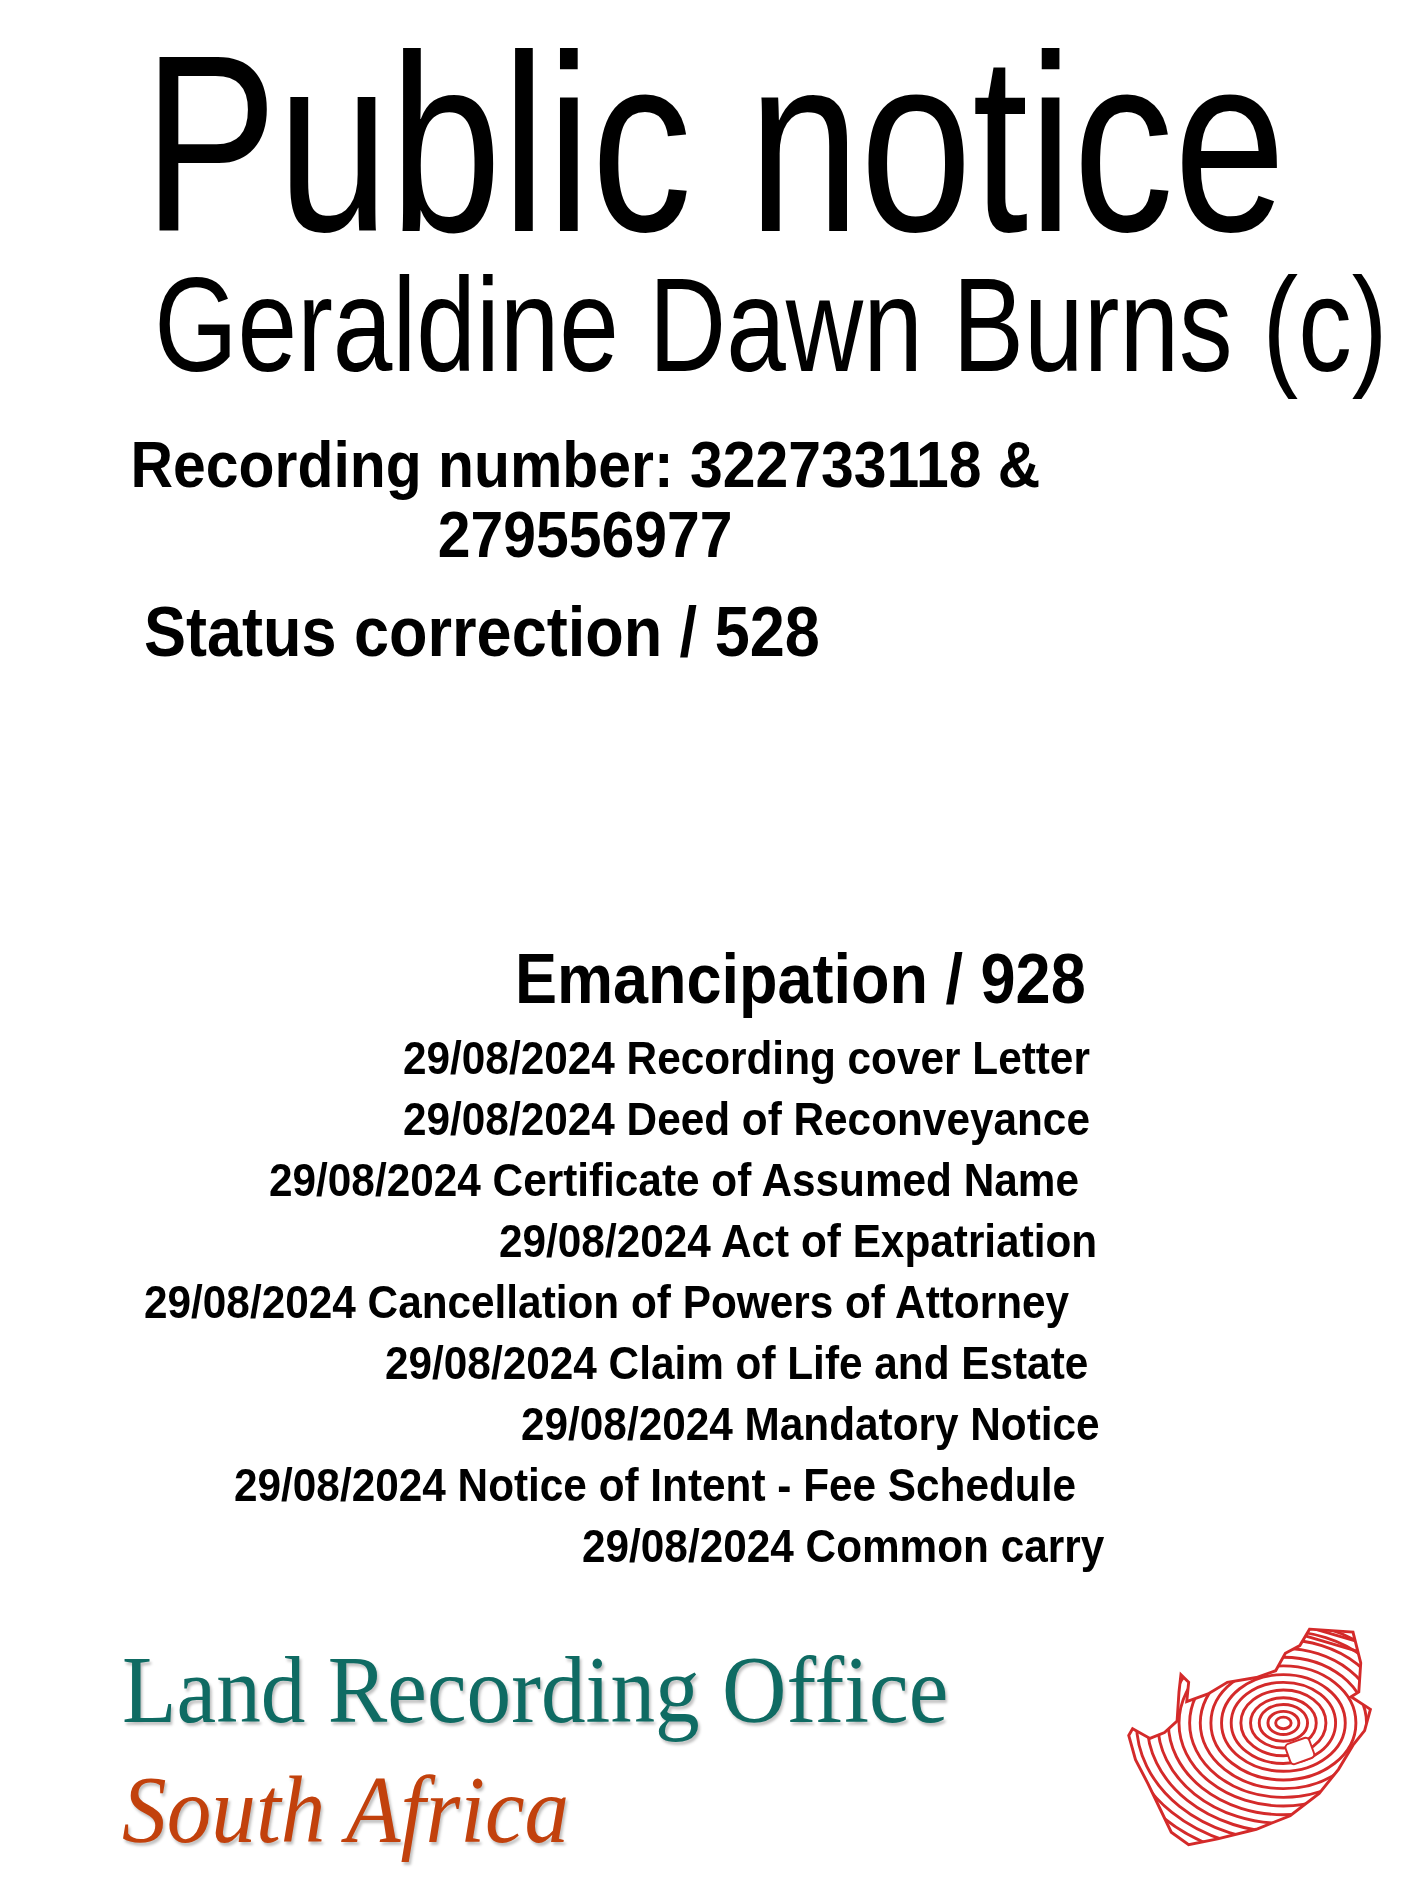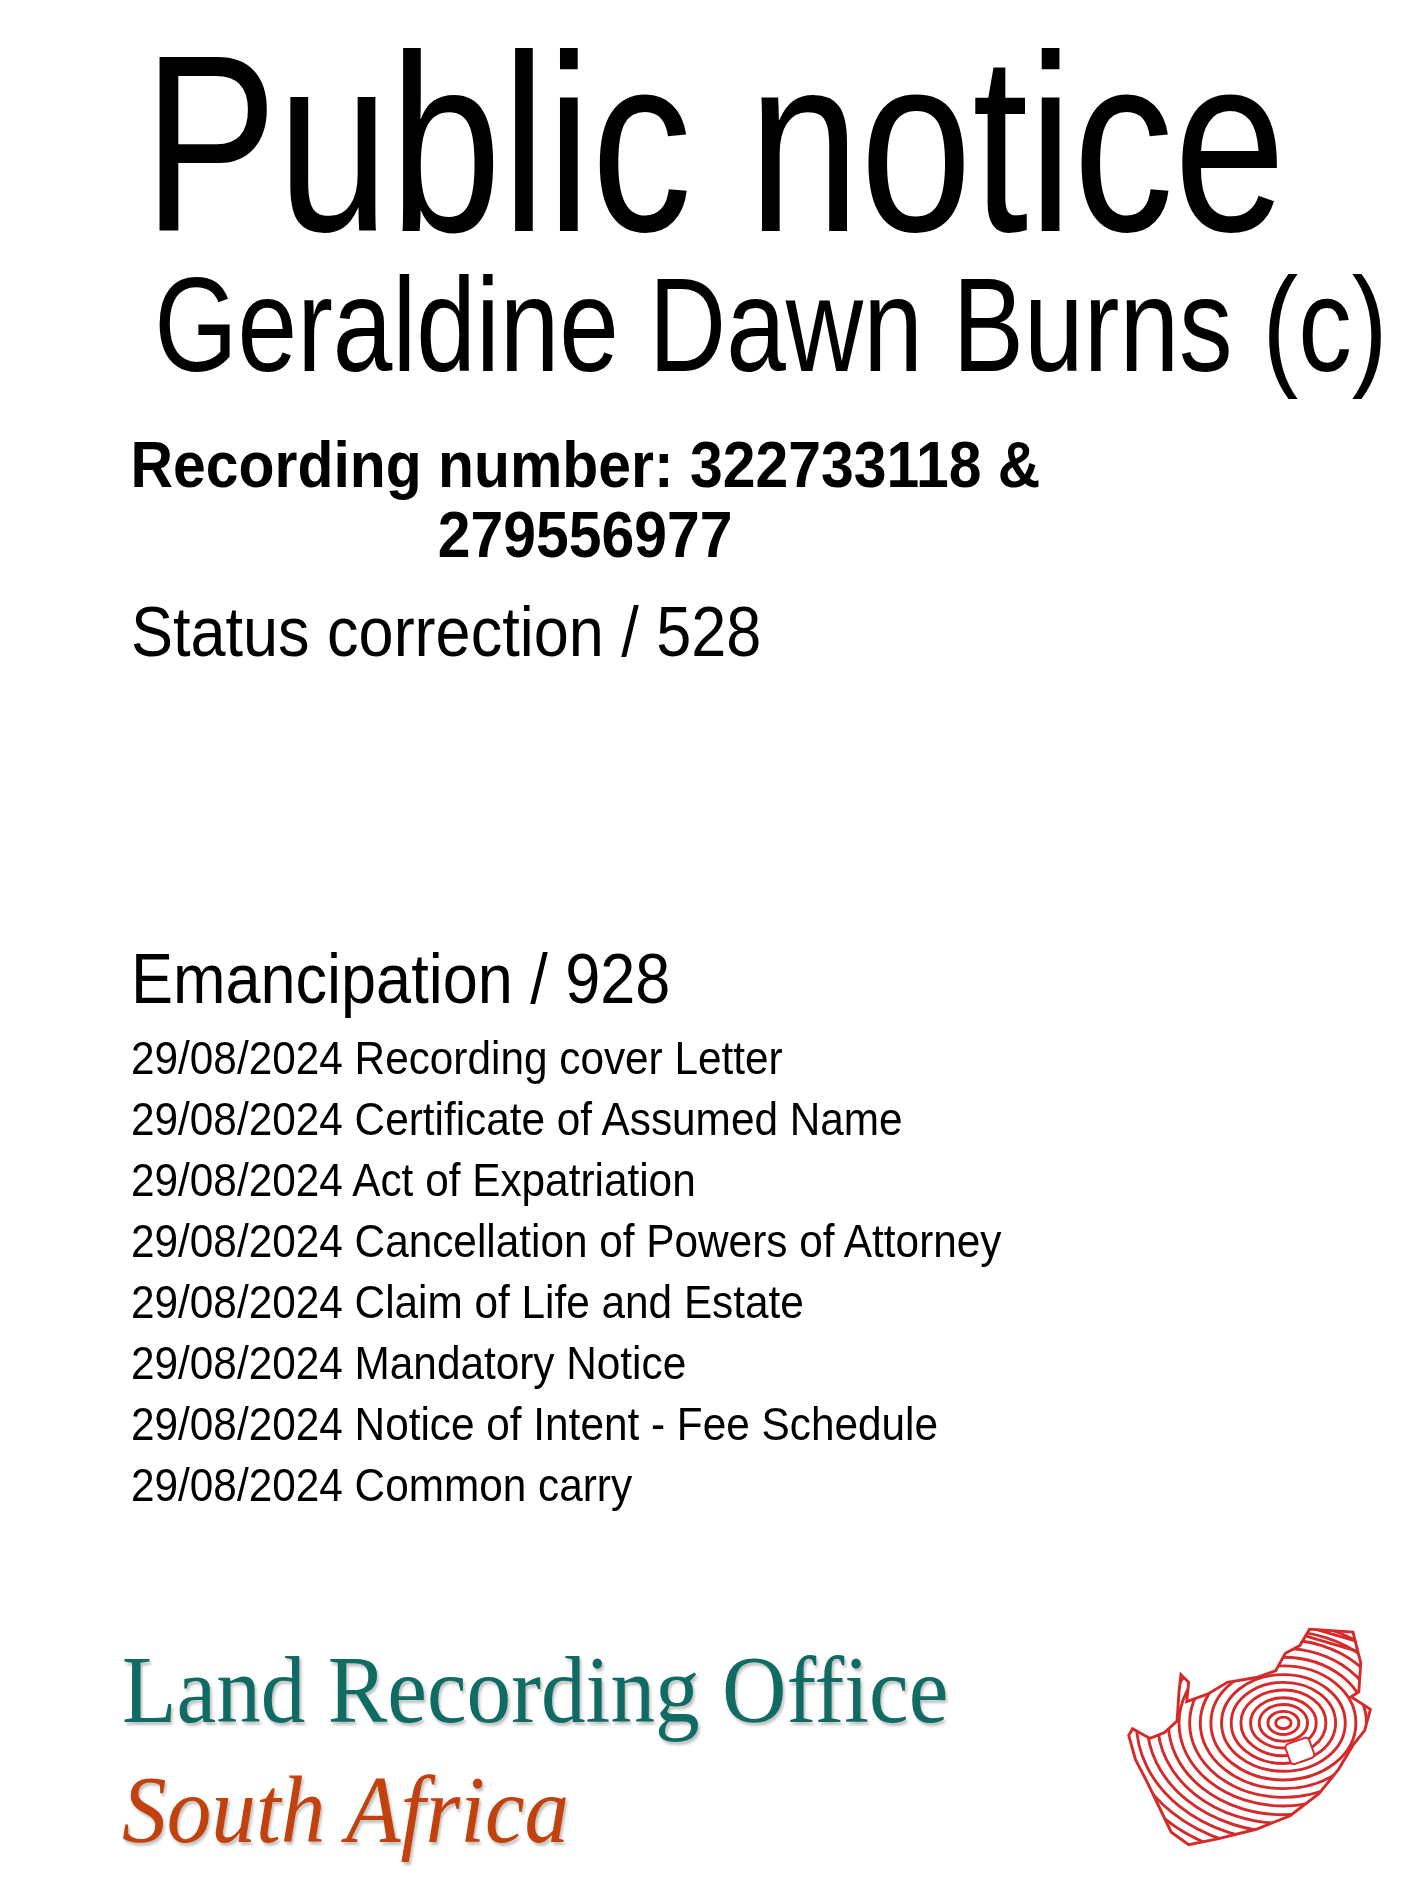--- a/index.html
+++ b/index.html
@@ -58,22 +58,23 @@
       display: block;
       font-size: 64px;
       line-height: 70px;
     }
     #recording .narrow {
       transform: scaleX(0.92);
       transform-origin: center top;
     }
     .section {
       position: absolute;
-      left: 131px;
-      font-weight: normal;
+      left: 144px;
+      font-weight: bold;
+      text-align: right;
     }
     .section-heading {
       font-size: 70px;
       line-height: 78px;
       height: 78px;
       white-space: nowrap;
     }
     .section-heading .narrow {
       transform: scaleX(0.90);
     }
@@ -153,20 +154,21 @@
     <span class="narrow">Status correction / 528</span>
   </div>
 </div>
 
 <div id="emancipation-section" class="section">
   <div class="section-heading">
     <span class="narrow">Emancipation / 928</span>
   </div>
   <div class="items">
     <div class="item"><span class="narrow">29/08/2024 Recording cover Letter</span></div>
+    <div class="item"><span class="narrow">29/08/2024 Deed of Reconveyance</span></div>
     <div class="item"><span class="narrow">29/08/2024 Certificate of Assumed Name</span></div>
     <div class="item"><span class="narrow">29/08/2024 Act of Expatriation</span></div>
     <div class="item"><span class="narrow">29/08/2024 Cancellation of Powers of Attorney</span></div>
     <div class="item"><span class="narrow">29/08/2024 Claim of Life and Estate</span></div>
     <div class="item"><span class="narrow">29/08/2024 Mandatory Notice</span></div>
     <div class="item"><span class="narrow">29/08/2024 Notice of Intent - Fee Schedule</span></div>
     <div class="item"><span class="narrow">29/08/2024 Common carry</span></div>
   </div>
 </div>
 

